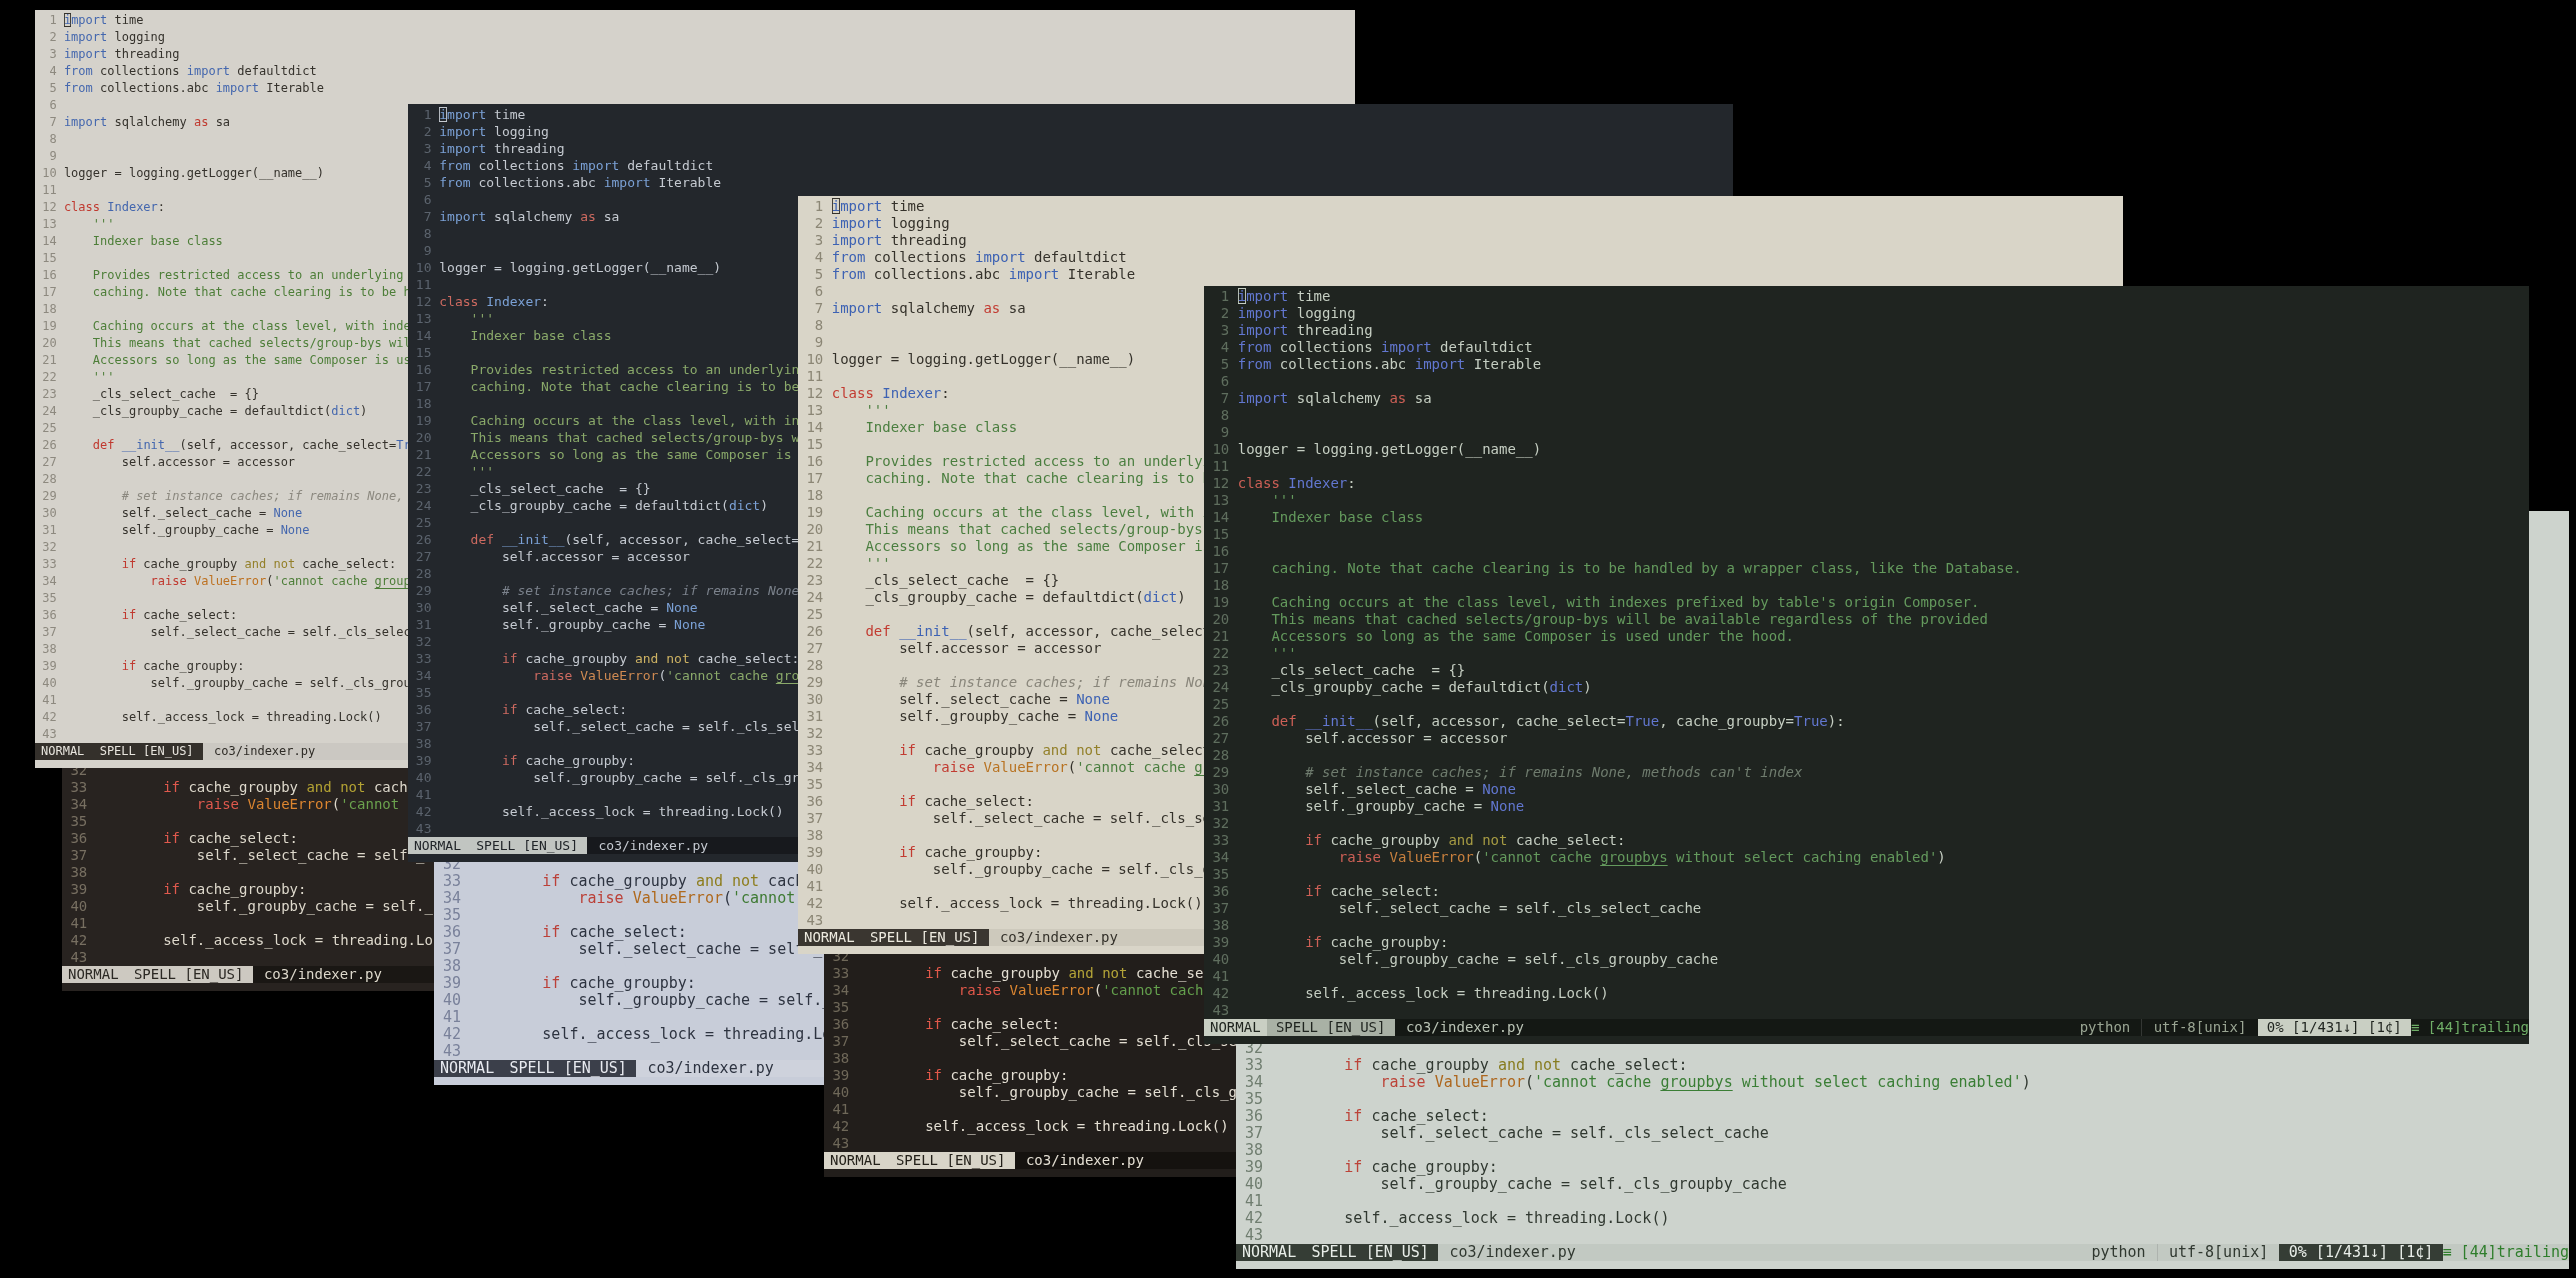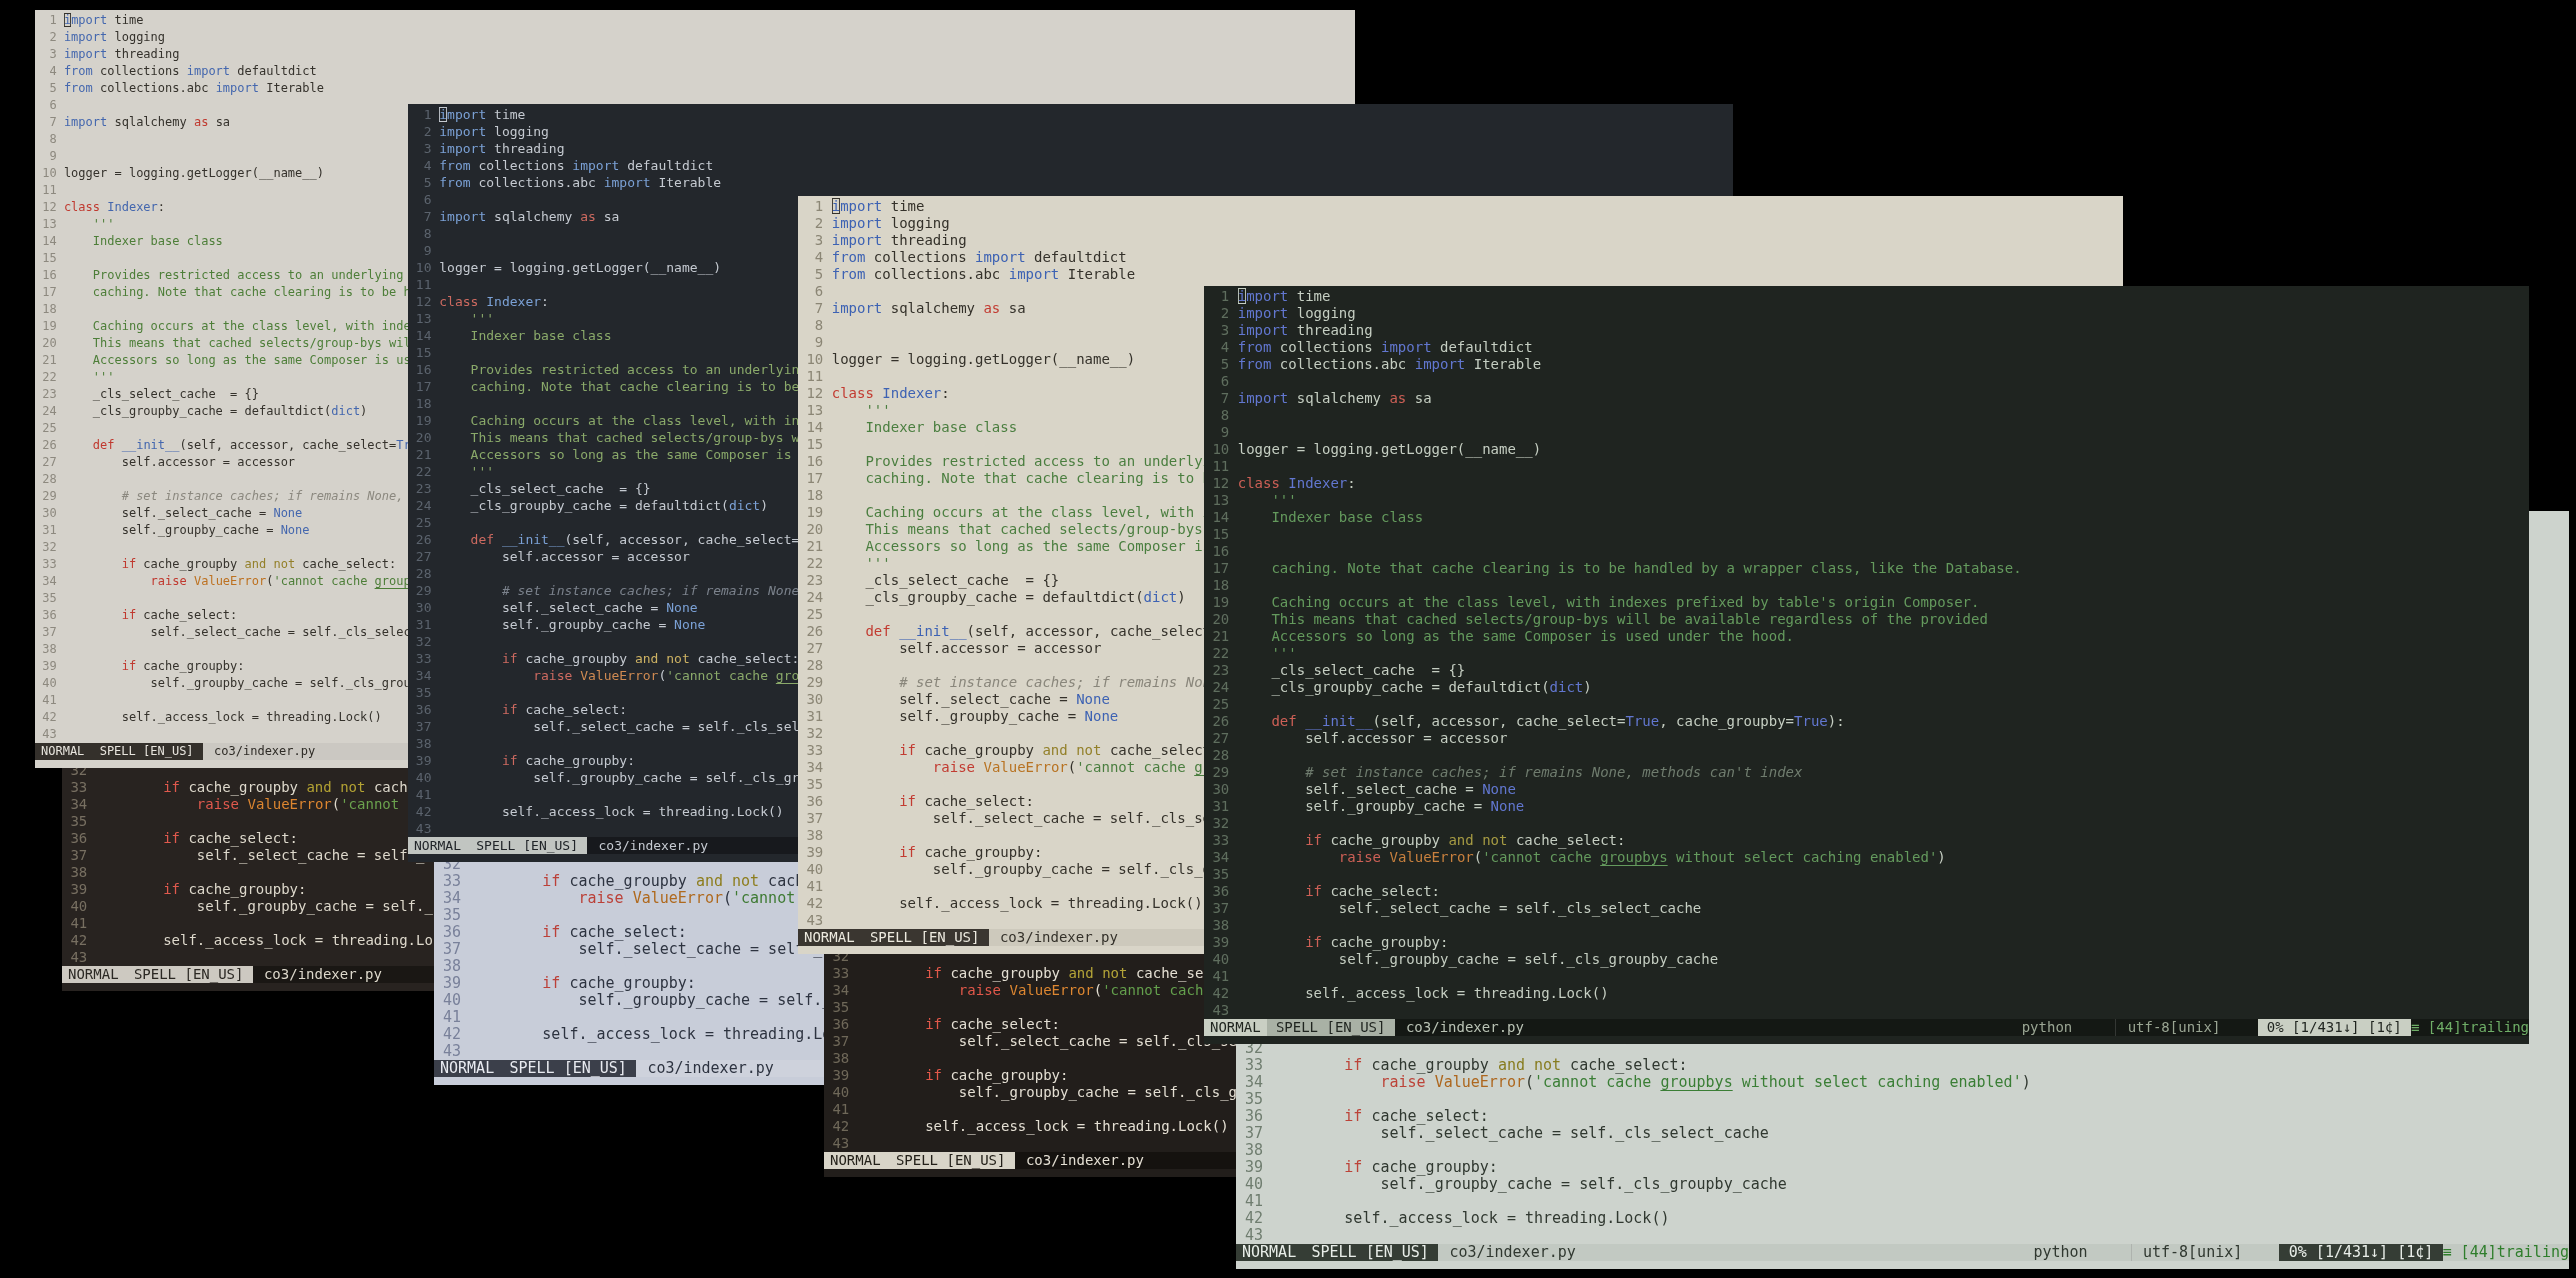--- a/index.html
+++ b/index.html
@@ -19,22 +19,22 @@
   .s-y{color:var(--yellow);}
   .s-o{color:var(--orange);}
   .s-c{color:var(--comment);font-style:italic;}
   .cur{box-shadow:inset 0 0 0 0.9px var(--fg);}
   .bar{height:17px;line-height:17px;display:flex;background:var(--barbg);overflow:hidden;}
   .chip{flex:none;padding:0 6px;background:var(--chipbg);color:var(--chipfg);font-weight:normal;}
   .chip2{flex:none;padding:0 9.3px;background:var(--chip2bg);color:var(--chipfg);text-align:center;}
   .fname{flex:none;padding:0 11.2px;color:var(--filefg);}
   .spacer{flex:1;}
   .ft{flex:none;padding:0 11.2px;color:var(--rightfg);}
-  .enc{flex:none;padding:0 11.2px;color:var(--rightfg);border-left:0.9px solid rgba(128,128,128,.30);margin-left:32px;}
-  .pos{flex:none;padding:0 9.3px;background:var(--posbg);color:var(--posfg);margin-left:26px;}
+  .enc{flex:none;padding:0 11.2px;color:var(--rightfg);border-left:0.9px solid rgba(128,128,128,.30);}
+  .pos{flex:none;padding:0 9.3px;background:var(--posbg);color:var(--posfg);}
   .trail{flex:none;padding:0 0;color:var(--trailfg);}
   .cmd{height:17px;background:var(--bg);}
 </style>
 </head>
 <body>
 
 <div class="screen">
     <div class="win" style="left: 62px; top: 233px; width: 1320px; height: 758px; font-size: 14px; --bg: #282320; --fg: #ded9cc; --ln: #776f61; --blue: #8fa3cf; --red: #e0594d; --green: #6ba24e; --yellow: #b3a233; --orange: #dd8630; --comment: #8d8578; --barbg: #1a1714; --chipbg: #cdc9c1; --chipfg: #2b2823; --chip2bg: #cdc9c1; --filefg: #ded9cc; --rightfg: #a8a294; --posbg: #cdc9c1; --posfg: #2b2823; --trailfg: #79b561;">
       <div class="code">
         <div class="row"><span class="ln">1</span><span class="tx"><span class="s-k">import</span><span class="s-t"> time</span></span></div>

